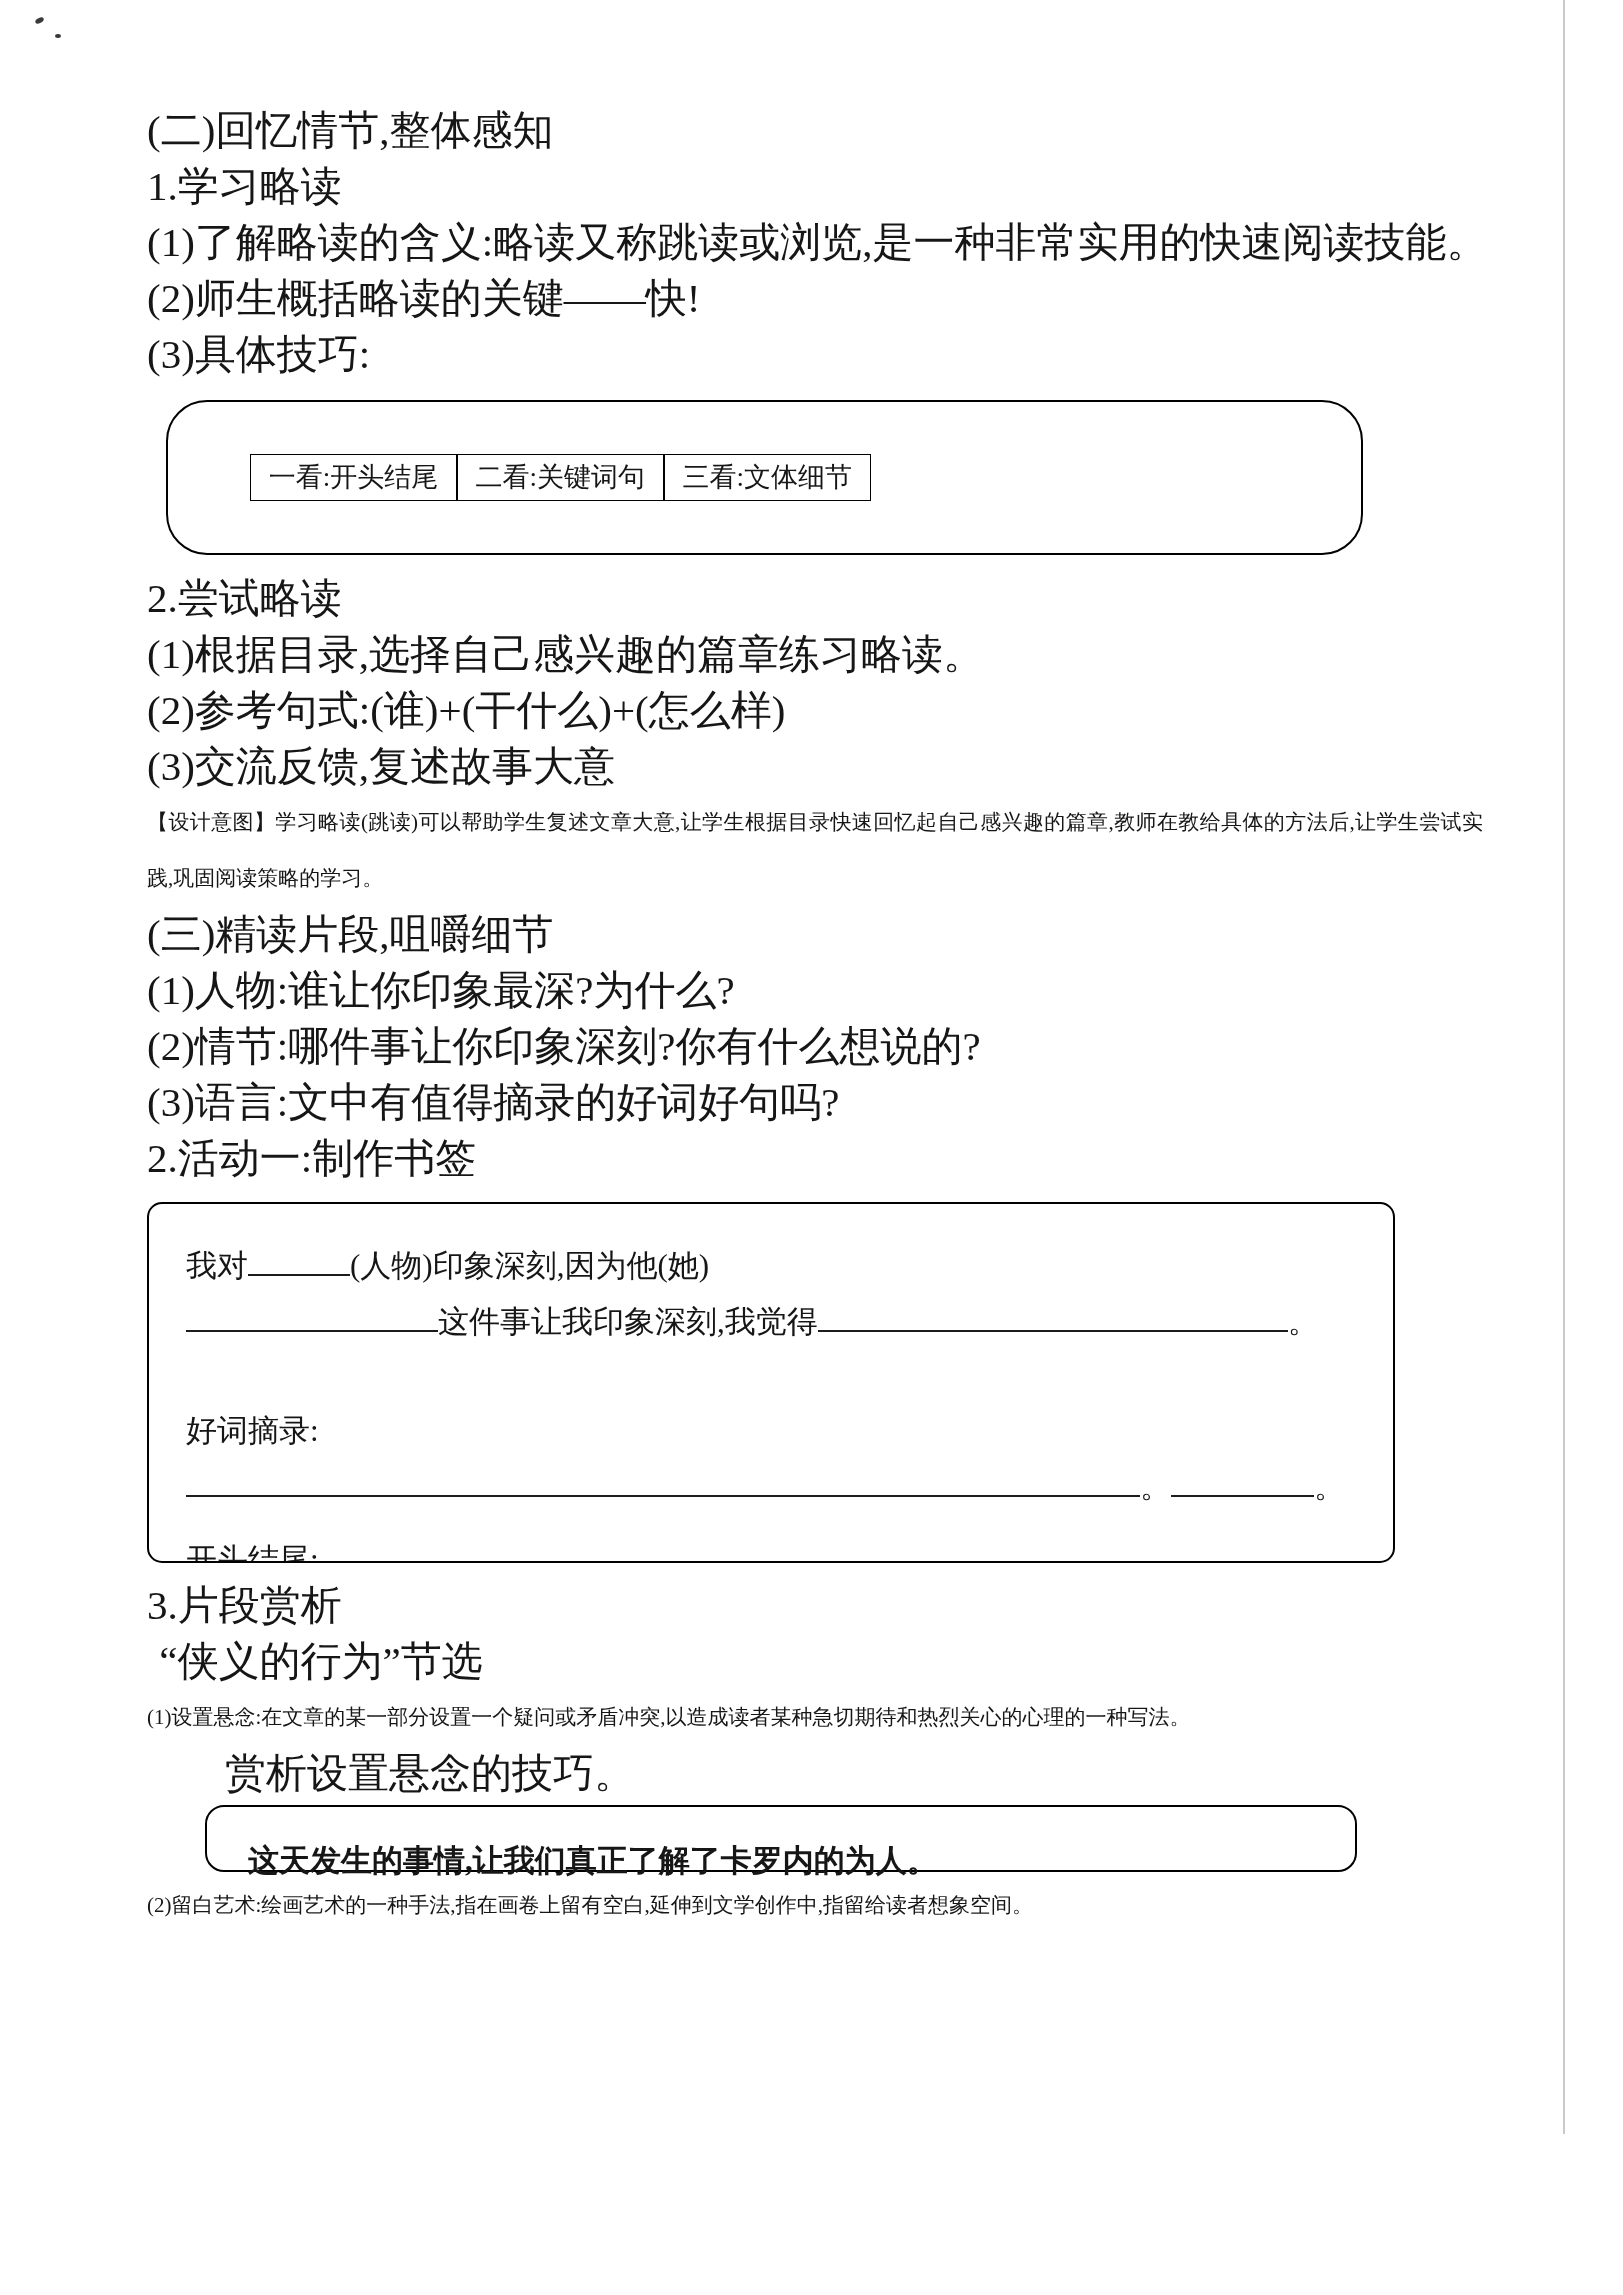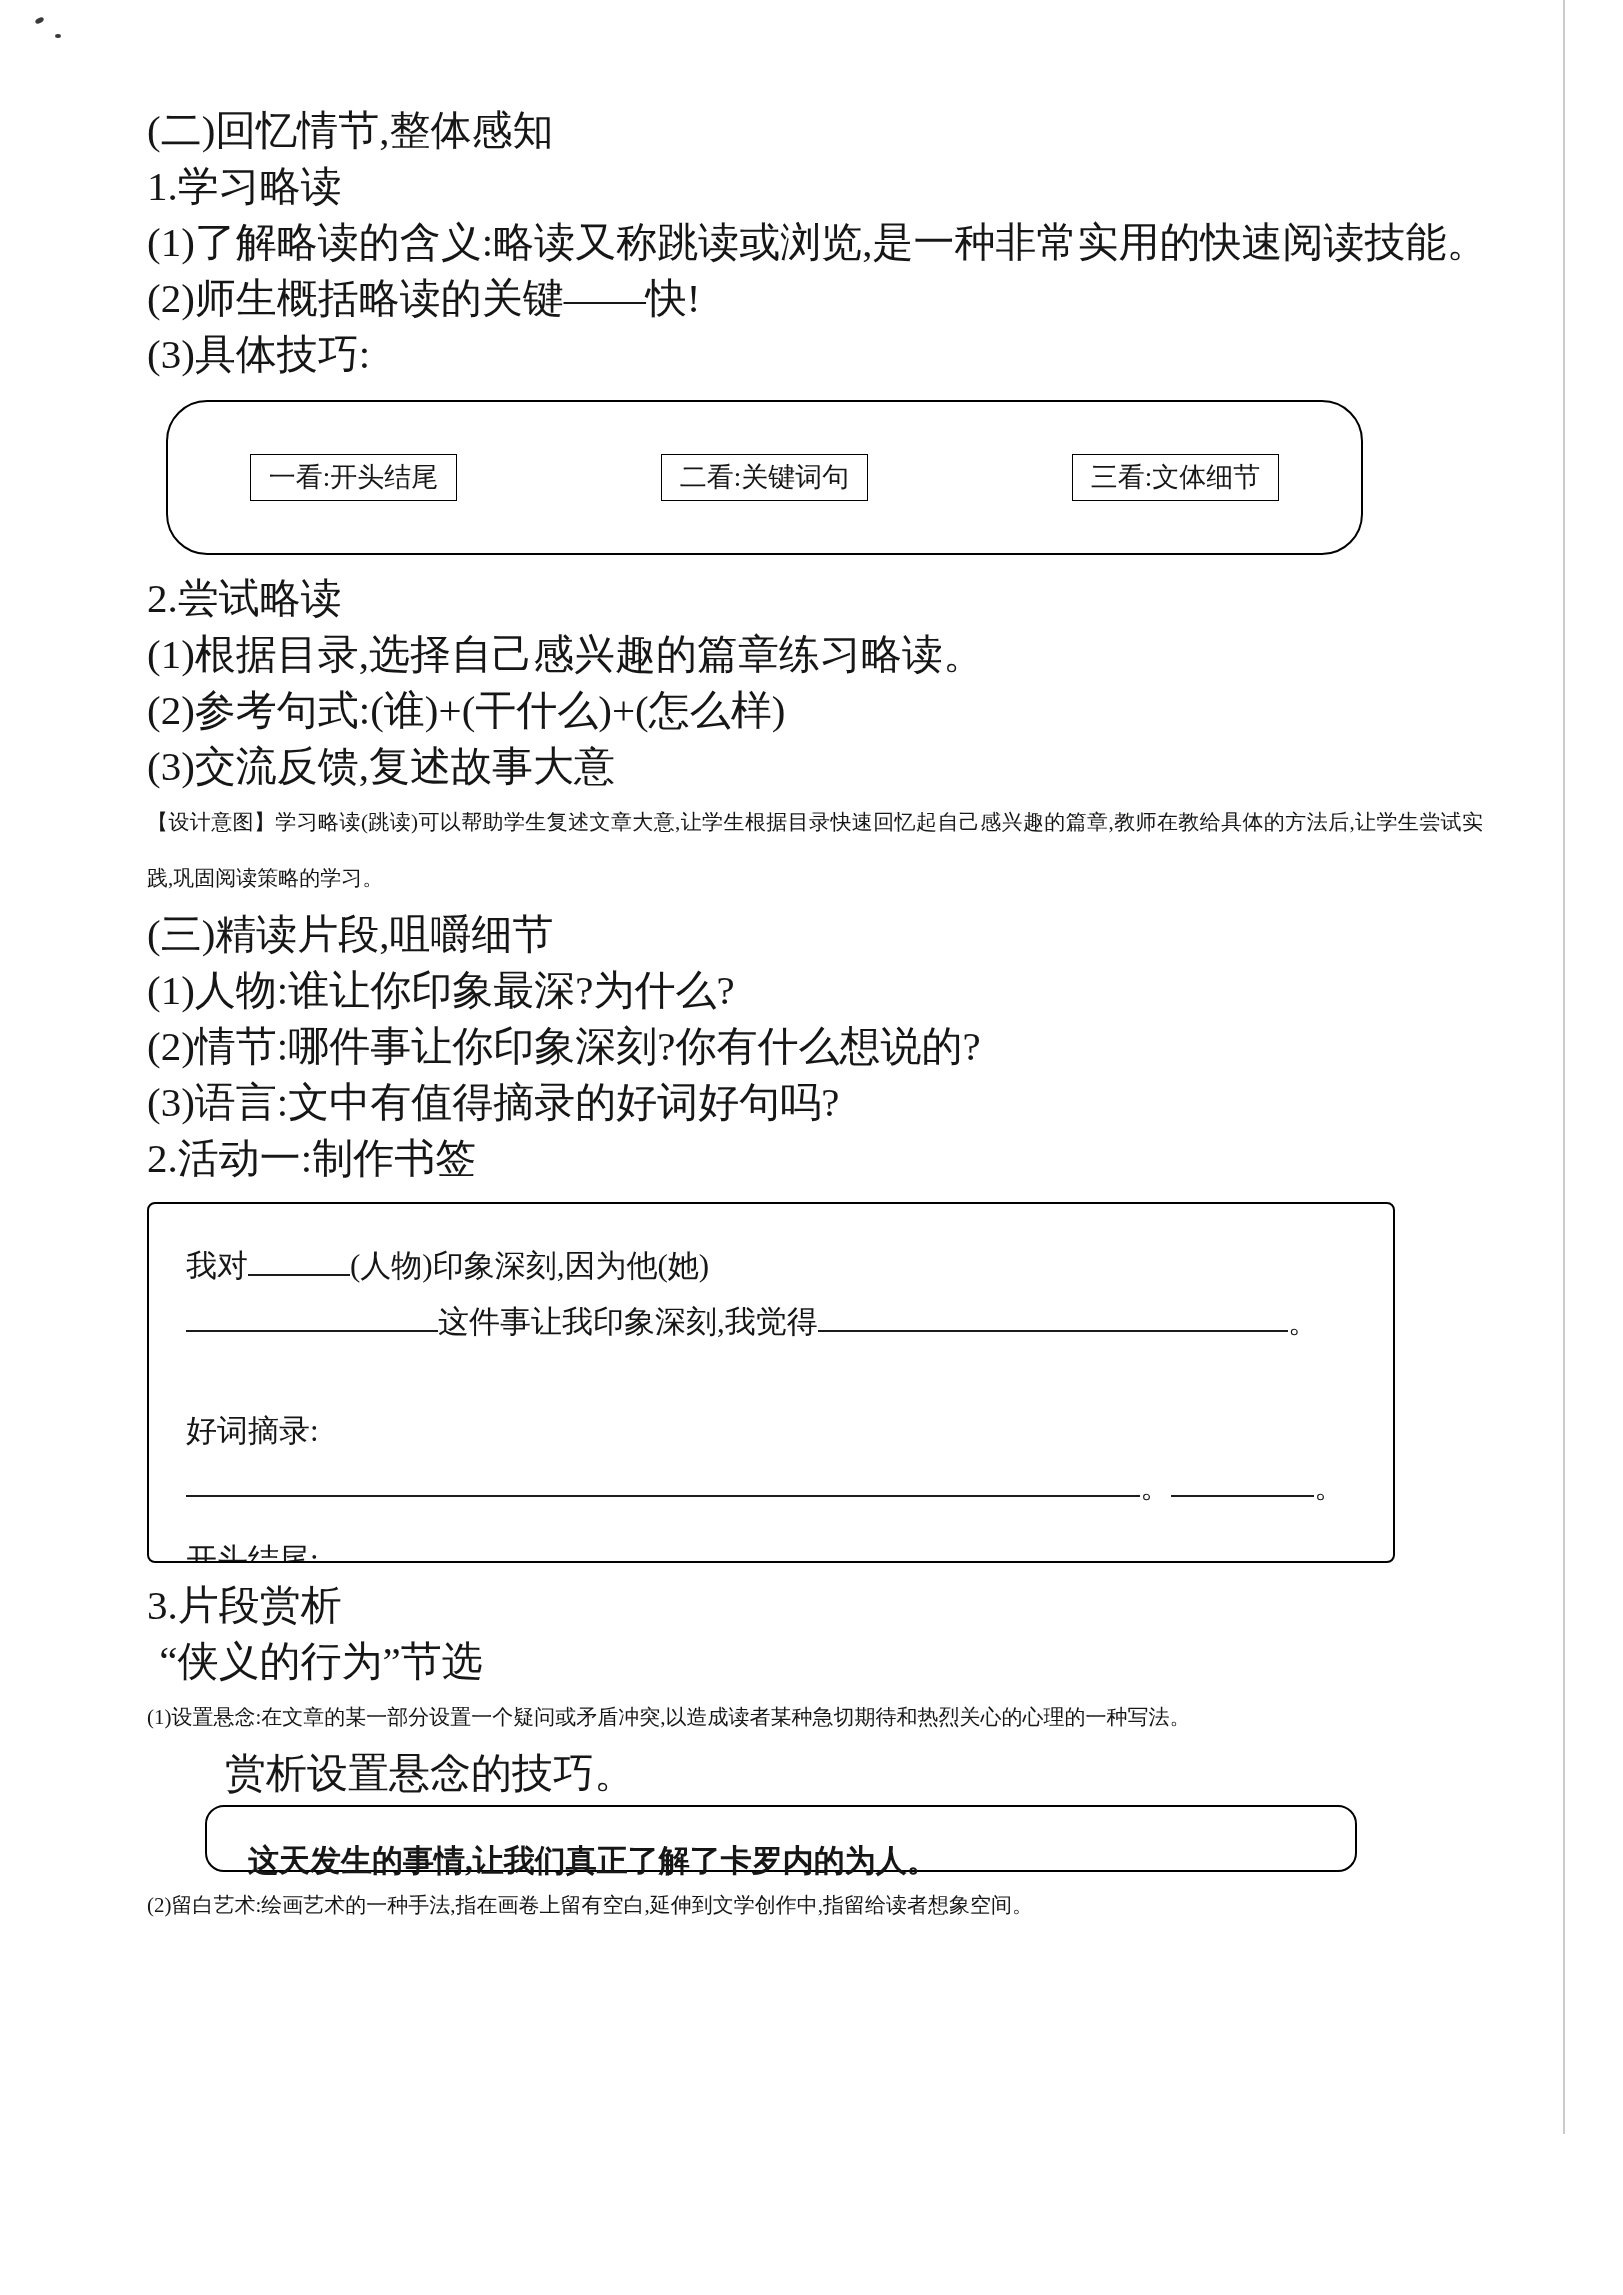--- a/index.html
+++ b/index.html
@@ -32,37 +32,37 @@
   }
   .line.sub { padding-left: 12.3px; }
   .line.indent { padding-left: 78px; }
 
   
   .tips-box {
     margin: 17.7px 0 15px 19px;
     width: 1197px; height: 155px;
     border: 2px solid #000;
     border-radius: 41px;
-    display: flex; align-items: center; justify-content: space-between;
+    display: flex; align-items: center; justify-content: flex-start;
     padding: 0 82px;
     font-family: Liberation Serif, serif;
   }
   .tip {
     border: 1.4px solid #000;
     font-size: 27px; line-height: 45px;
     padding: 0 17.7px;
     white-space: nowrap;
   }
 
   
   .bookmark-box {
     margin: 16.4px 0 13.6px 0;
     width: 1248px; height: 361px;
     border: 2px solid #000;
-    border-radius: 8px;
+    border-radius: 15px;
     padding: 34px 37px 0 37px;
     overflow: hidden;
   }
   .bm-line { font-size: 31px; line-height: 56px; white-space: nowrap; }
   .bm-line.clipped { margin-top: 17px; }
   .bm-spacer { height: 53px; }
   .blank {
     display: inline-block;
     border-bottom: 2px solid #1c1c1c;
     height: 5.5px;

